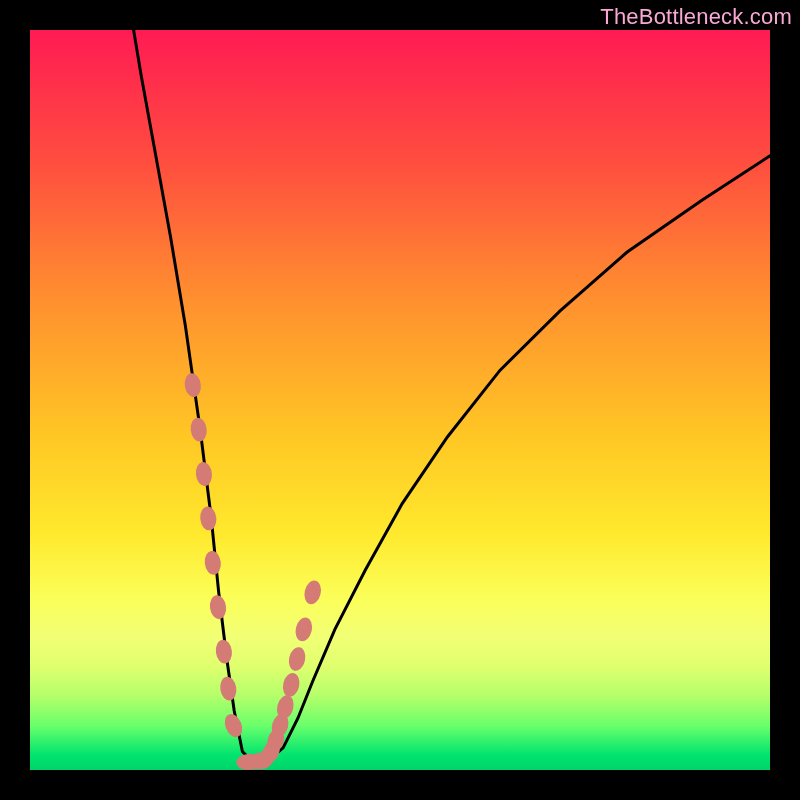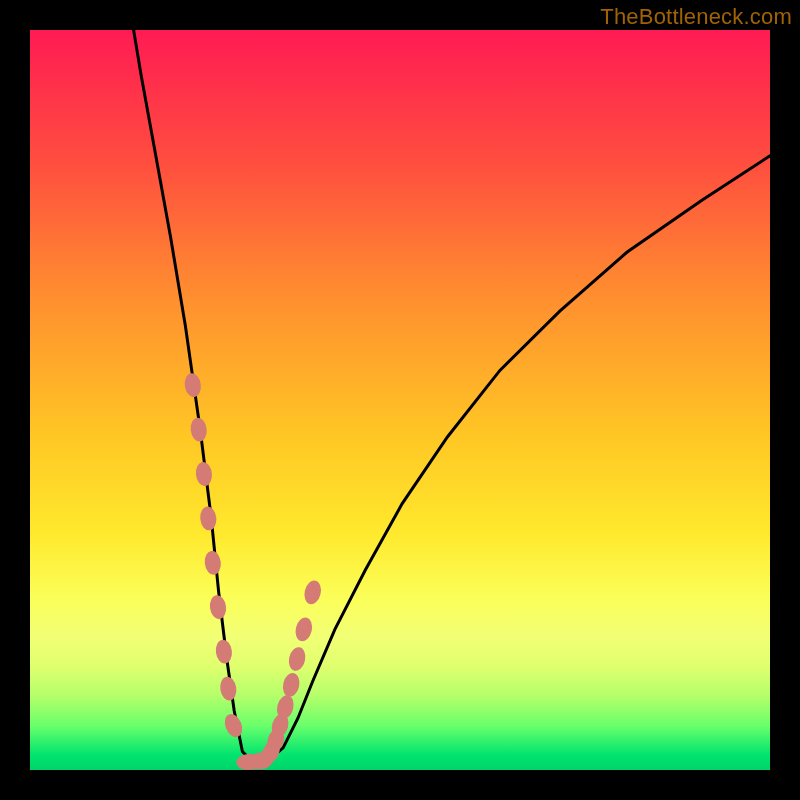--- a/index.html
+++ b/index.html
@@ -39,21 +39,21 @@
       #b4ff6a 90%,
       #6aff6b 94%,
       #00e46e 98%,
       #00d46a 100%
     );
   }
   .watermark {
     position: absolute;
     top: 4px;
     right: 8px;
-    color: #a16207;
+    color: #f9a8d4;
     font-size: 22px;
     font-weight: 500;
     letter-spacing: 0.2px;
     user-select: none;
   }
   svg.curve {
     position: absolute;
     top: 0;
     left: 0;
     width: 740px;

